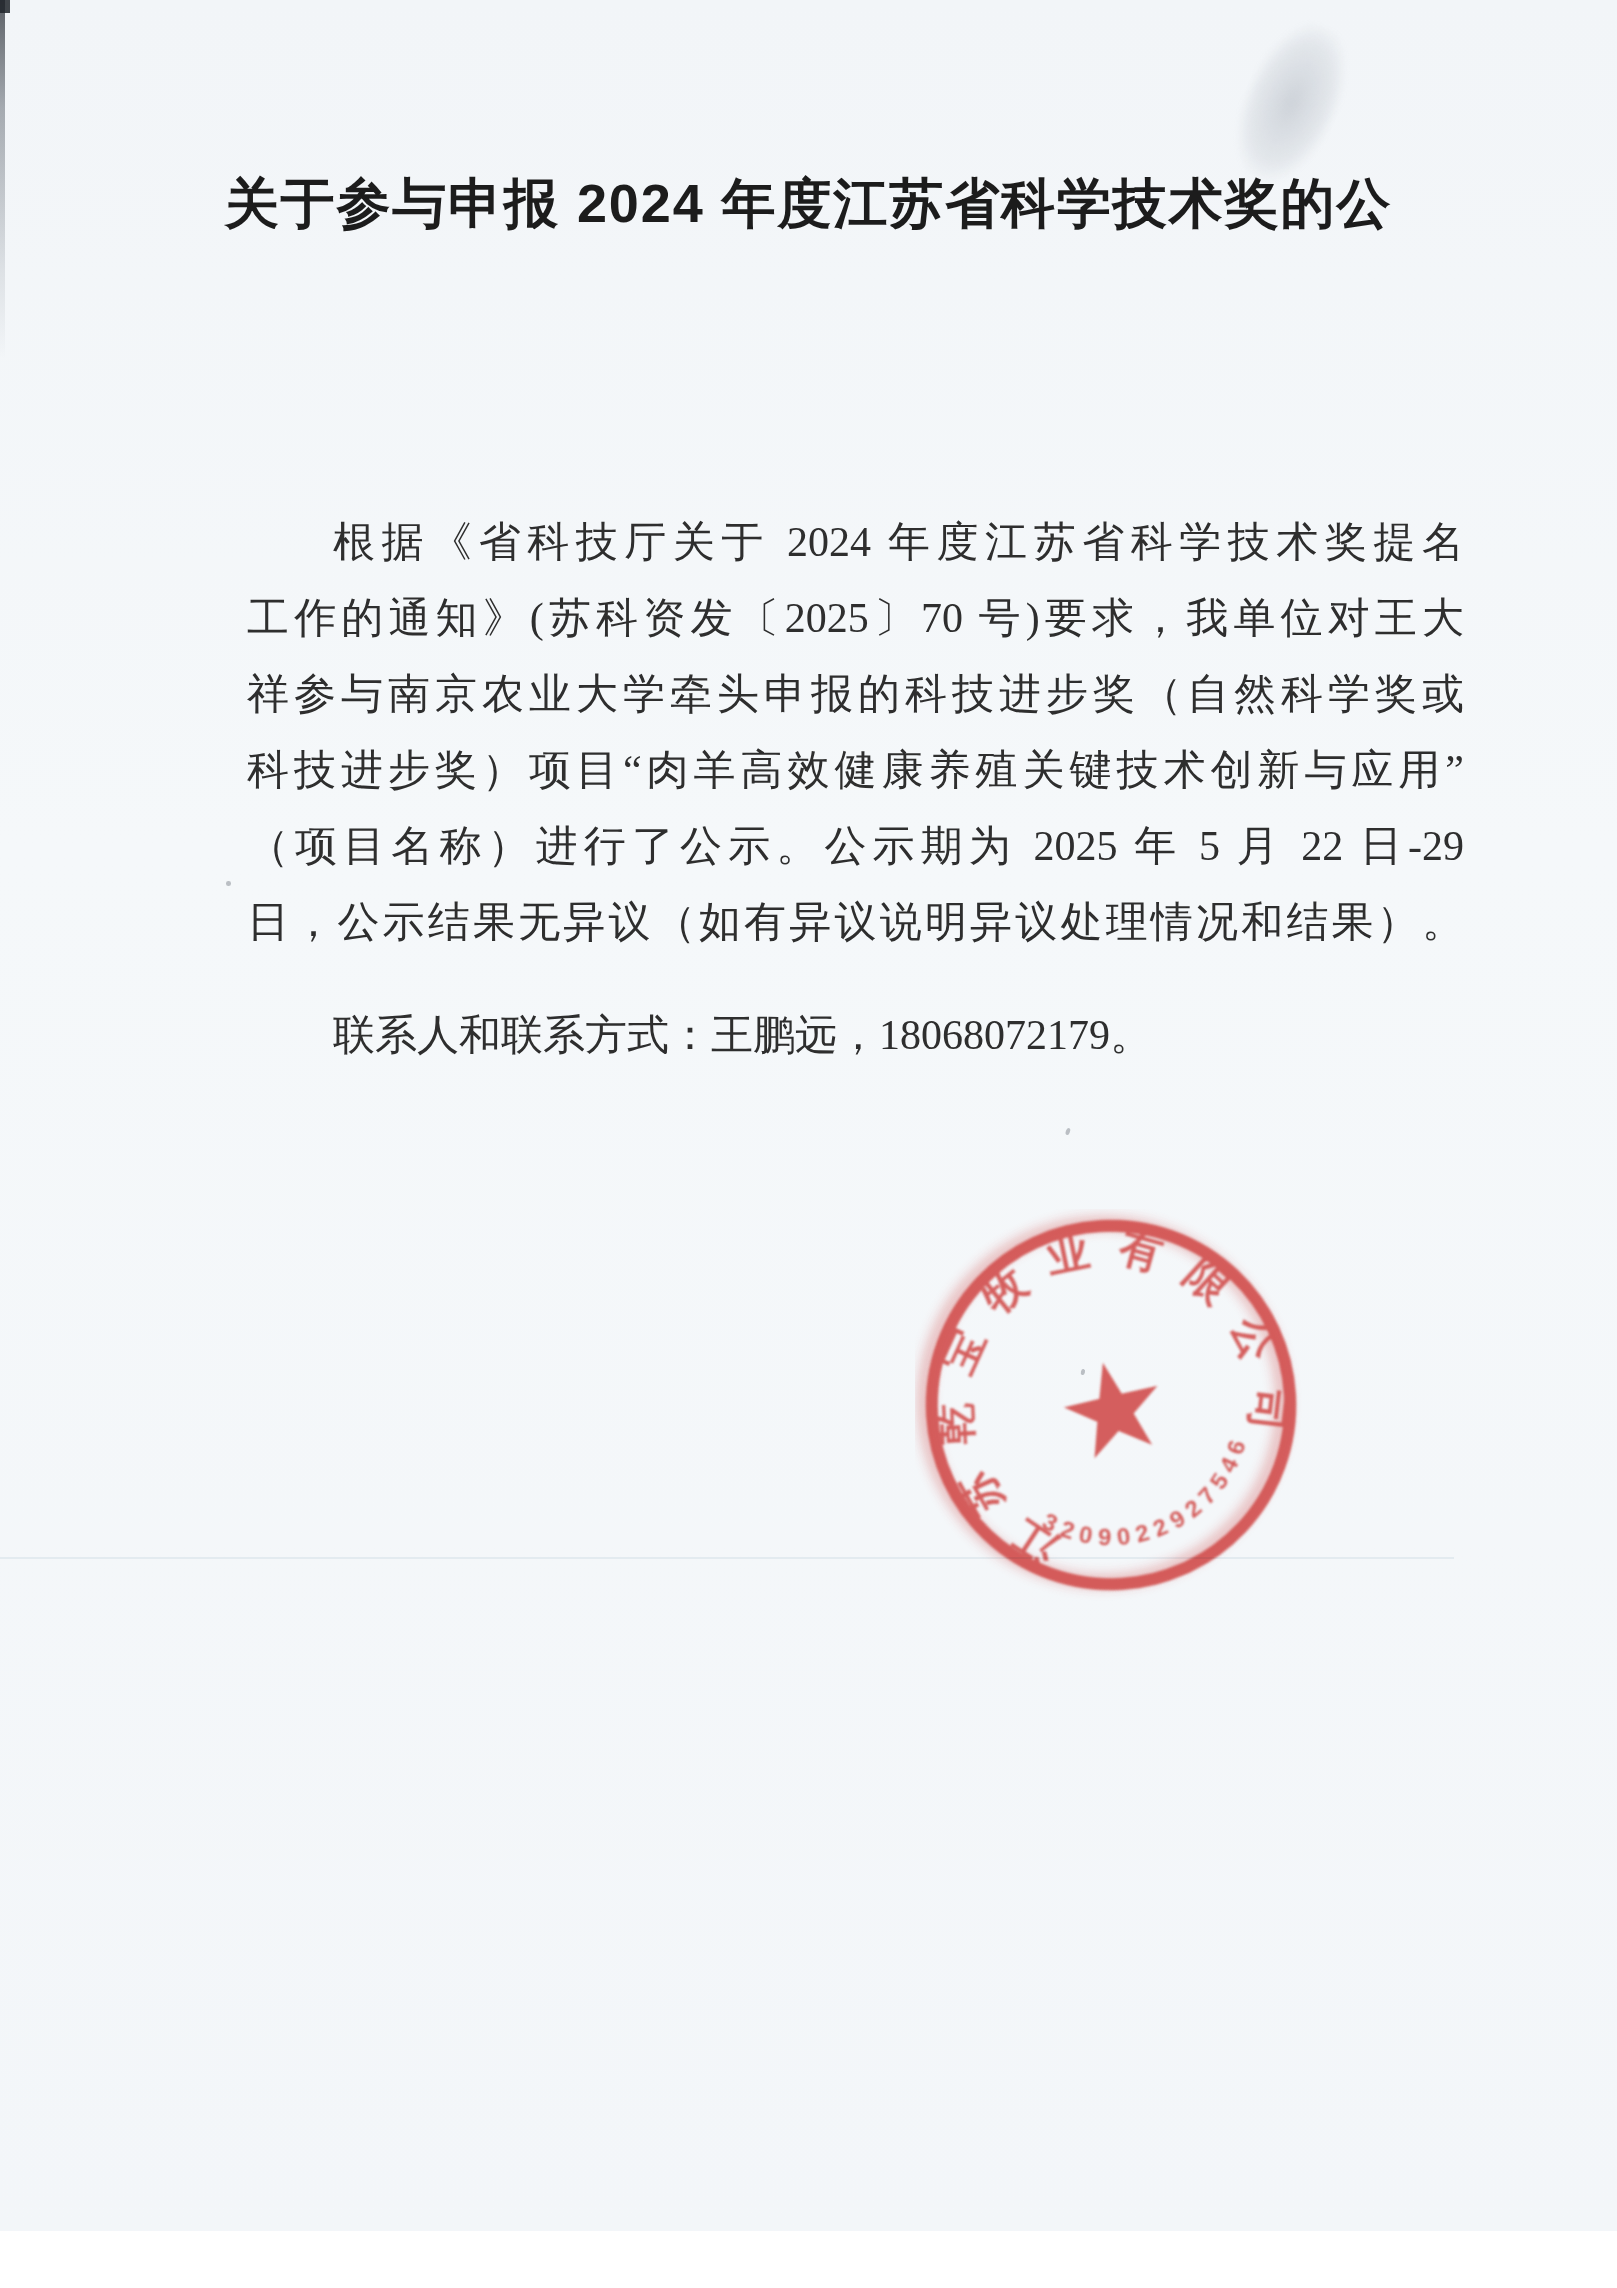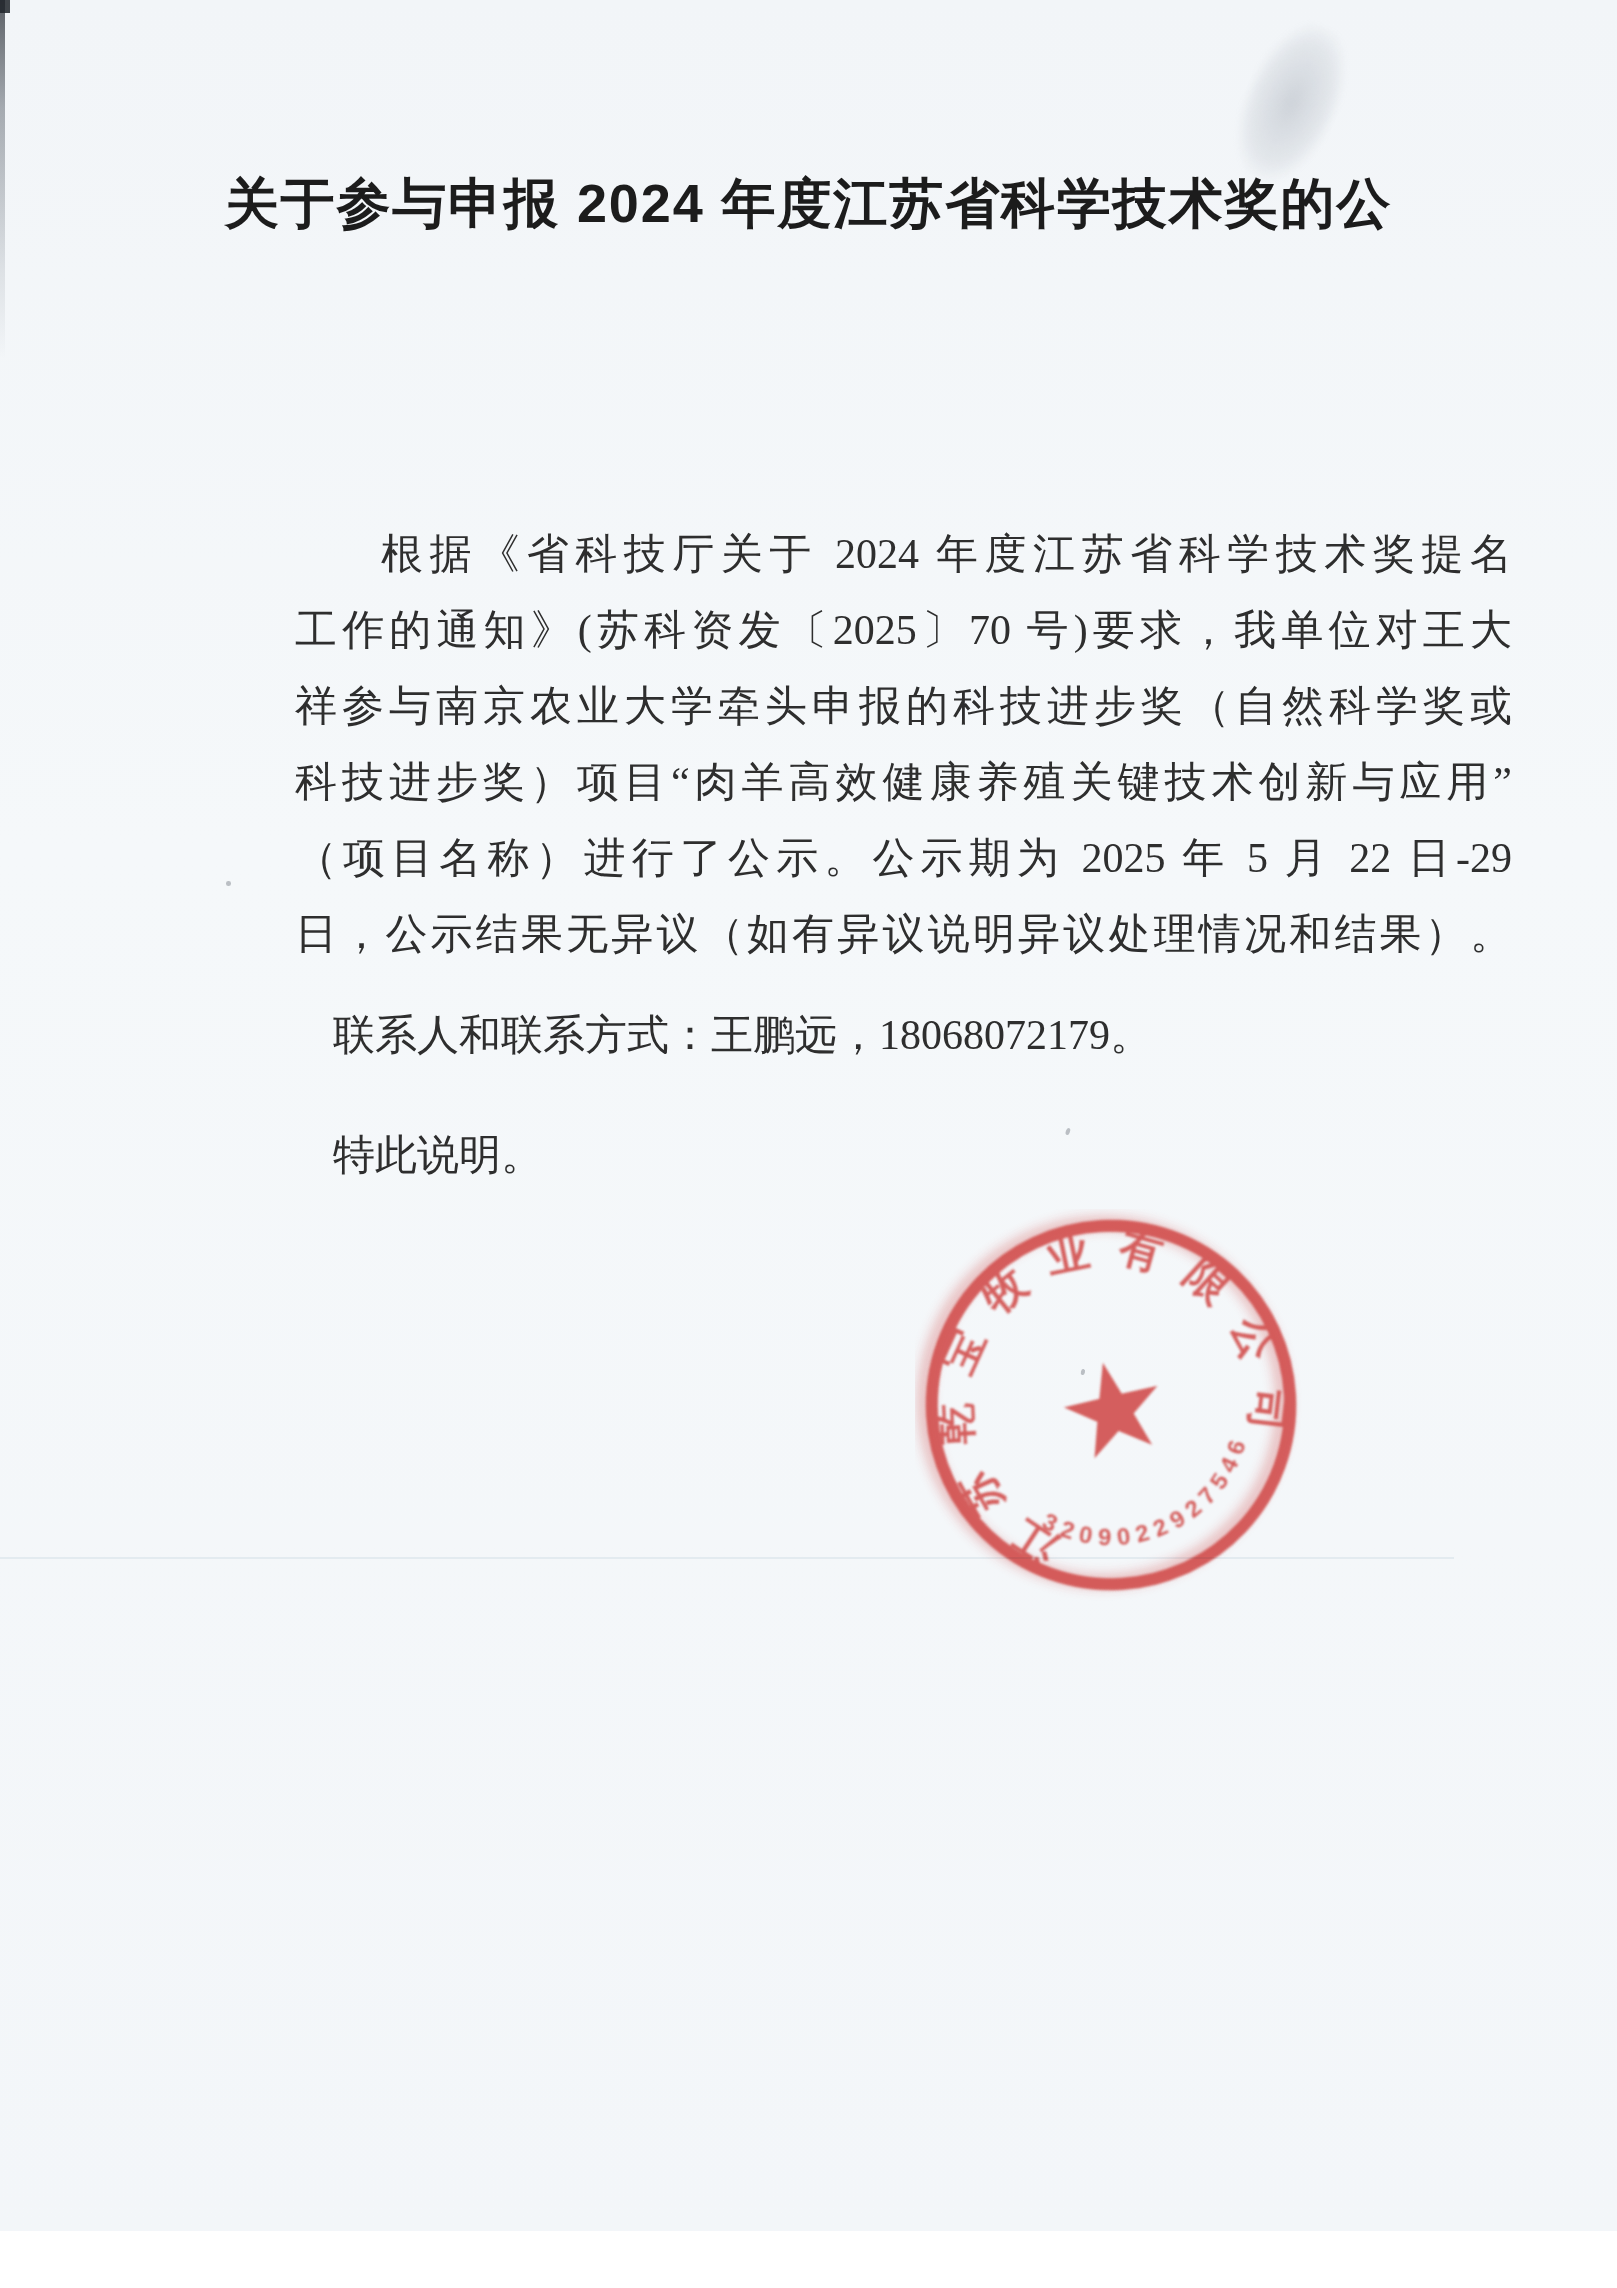--- a/index.html
+++ b/index.html
@@ -17,21 +17,21 @@
     text-align:center;
     font-family:"Liberation Sans", sans-serif;
     font-weight:900;
     font-size:54px;line-height:96px;
     letter-spacing:1.9px;color:#1c1c1c;
   }
   
   .bodyblock{position:absolute;left:247px;width:1217px;font-size:42px;line-height:76px;color:#2e2e2e;}
   .jline{text-align:justify;text-align-last:justify;}
   .indent{text-indent:86px;}
-  .p1{top:516px;margin-left:48px;}
+  .p1{top:504px;}
   .p2{top:997px;}
   .p3{top:1117px;}
   .unit-line{position:absolute;left:575px;top:1356px;font-size:42px;line-height:76px;white-space:nowrap;color:#2e2e2e;}
   .date-line{position:absolute;left:986px;top:1471px;font-size:42px;line-height:76px;white-space:nowrap;color:#2e2e2e;}
   
   .seal{
     position:absolute;left:915px;top:1209px;width:392px;height:392px;
     mix-blend-mode:multiply;opacity:.9;
   }
   
@@ -70,23 +70,20 @@
     <div class="jline">祥参与南京农业大学牵头申报的科技进步奖（自然科学奖或</div>
     <div class="jline">科技进步奖）项目“肉羊高效健康养殖关键技术创新与应用”</div>
     <div class="jline">（项目名称）进行了公示。公示期为 2025 年 5 月 22 日-29</div>
     <div class="jline">日，公示结果无异议（如有异议说明异议处理情况和结果）。</div>
   </div>
 
   <div class="bodyblock p2">
     <div class="indent">联系人和联系方式：王鹏远，18068072179。</div>
   </div>
 
-  <div class="bodyblock p3">
-    <div class="indent">特此说明。</div>
-  </div>
 
 
   <svg class="seal" viewBox="0 0 420 420">
     <defs>
       <filter id="ink" x="-20%" y="-20%" width="140%" height="140%">
         <feGaussianBlur stdDeviation="1.3"></feGaussianBlur>
       </filter>
       <filter id="smear" x="-40%" y="-40%" width="180%" height="180%">
         <feGaussianBlur stdDeviation="6"></feGaussianBlur>
       </filter>

